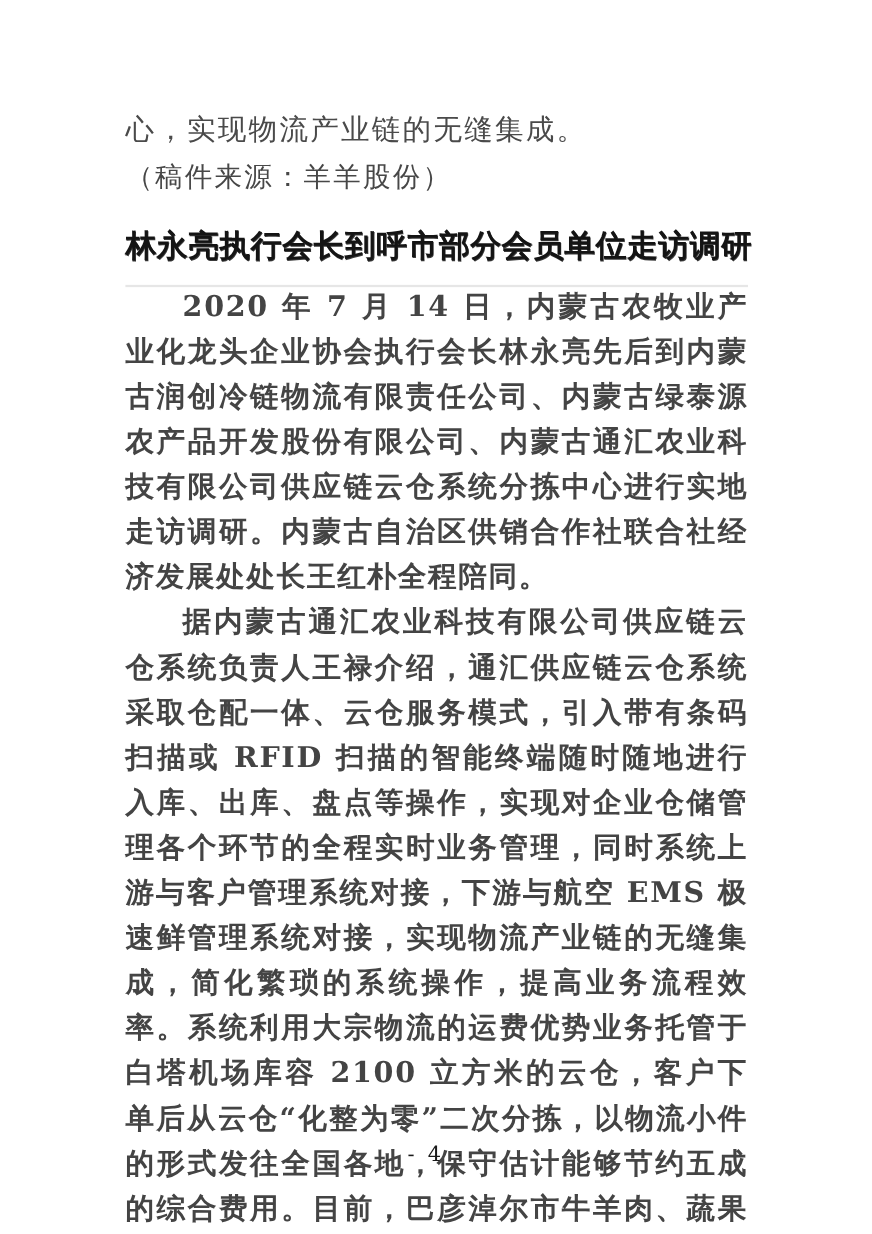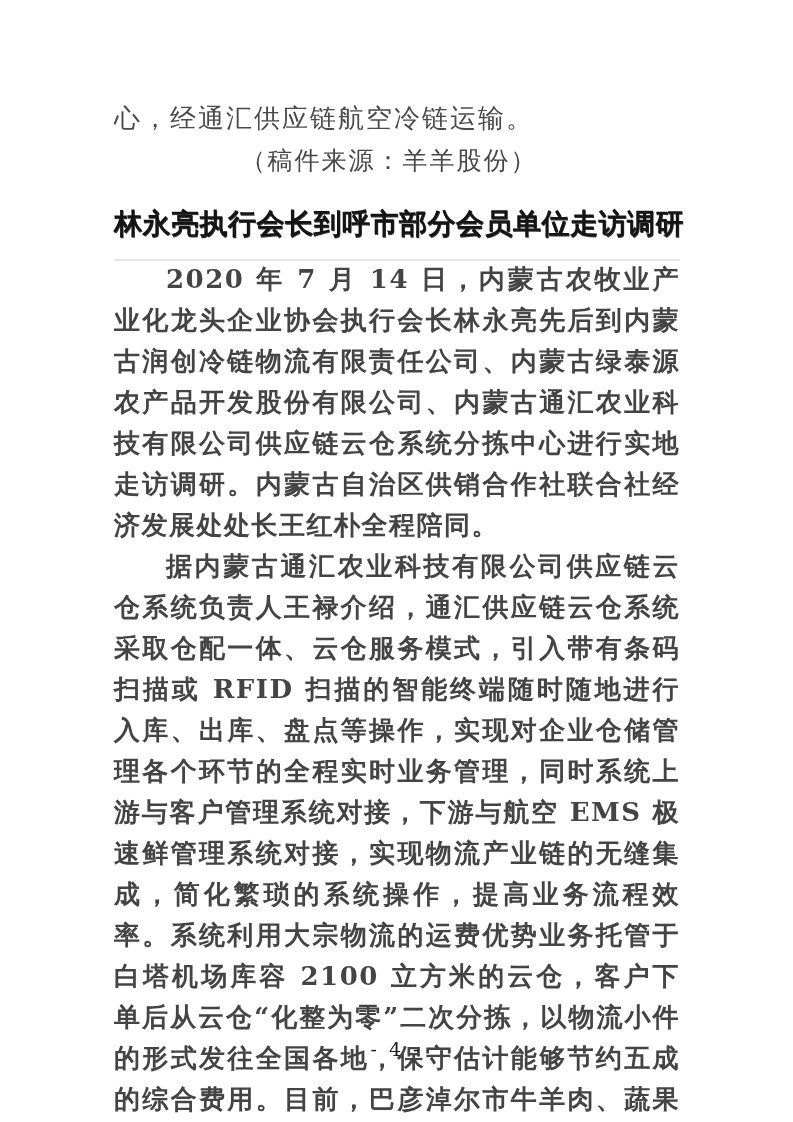--- a/index.html
+++ b/index.html
@@ -26,21 +26,21 @@
     line-height: 40px;
     color: #4a4a4a;
     letter-spacing: 2px;
     white-space: nowrap;
   }
   .source-line {
     margin-top: 3px;
     font-size: 25px;
     line-height: 40px;
     color: #474747;
-    text-align: center;
+    text-align: left;
     padding-right: 16px;
     letter-spacing: 2px;
   }
   .article-heading {
     position: relative;
     margin-top: 22px;
     font-family: "DejaVu Sans", "Liberation Sans", sans-serif;
     font-weight: bold;
     font-size: 28px;
     line-height: 42px;
@@ -82,21 +82,21 @@
     letter-spacing: 3px;
     font-family: "DejaVu Serif", "Liberation Serif", serif;
   }
 </style>
 </head>
 <body>
 
 <div class="page">
   <div class="content">
 
-    <div class="continuation-line">心，经通汇供应链航空冷链运输。</div>
+    <div class="continuation-line">心，实现物流产业链的无缝集成。</div>
 
     <div class="source-line">（稿件来源：羊羊股份）</div>
 
     <div class="article-heading">
       <span>林永亮执行会长到呼市部分会员单位走访调研</span>
       <div class="scan-streak streak-1"></div>
     </div>
 
     <div class="body-para first">2020 年 7 月 14 日，内蒙古农牧业产业化龙头企业协会执行会长林永亮先后到内蒙古润创冷链物流有限责任公司、内蒙古绿泰源农产品开发股份有限公司、内蒙古通汇农业科技有限公司供应链云仓系统分拣中心进行实地走访调研。内蒙古自治区供销合作社联合社经济发展处处长王红朴全程陪同。</div>
 

